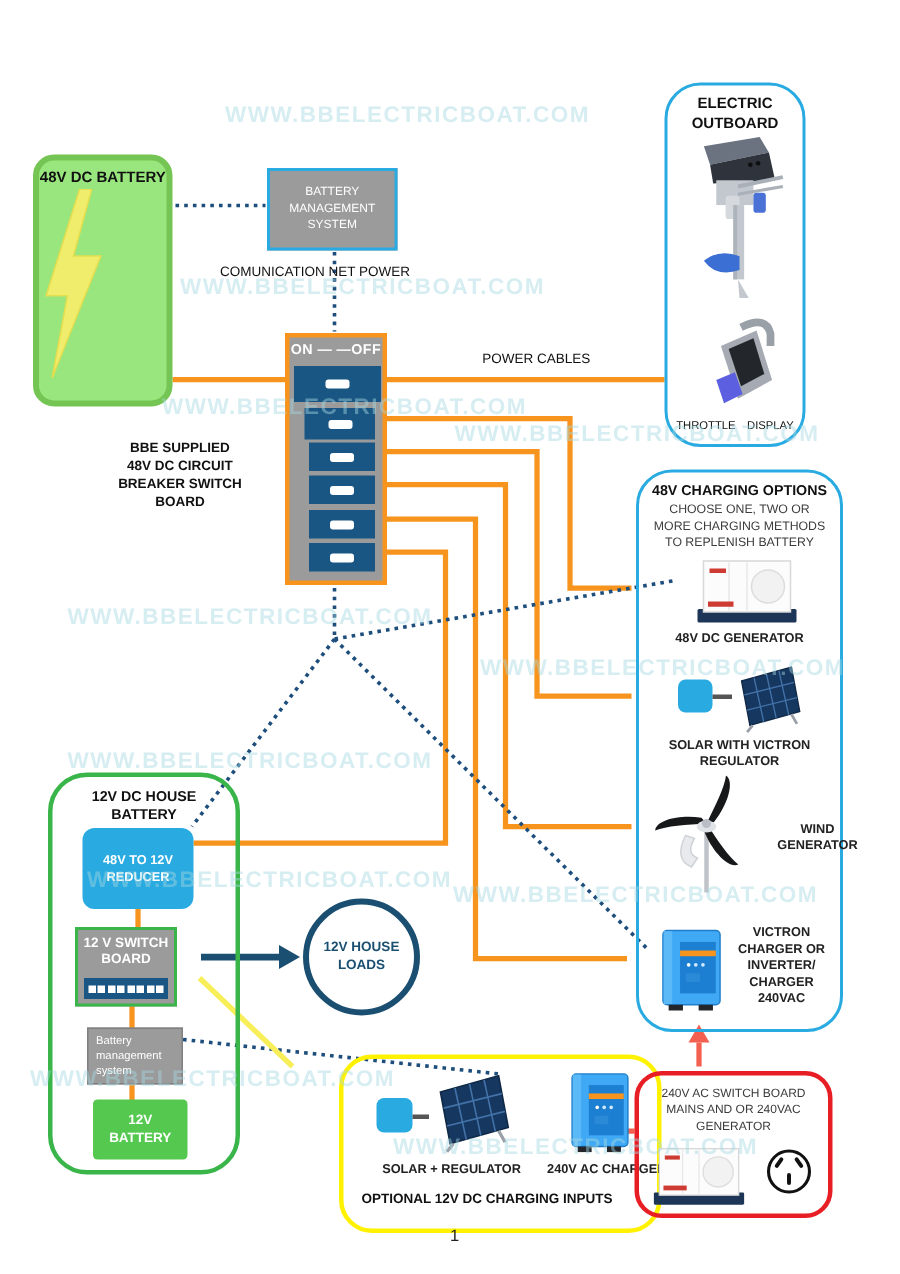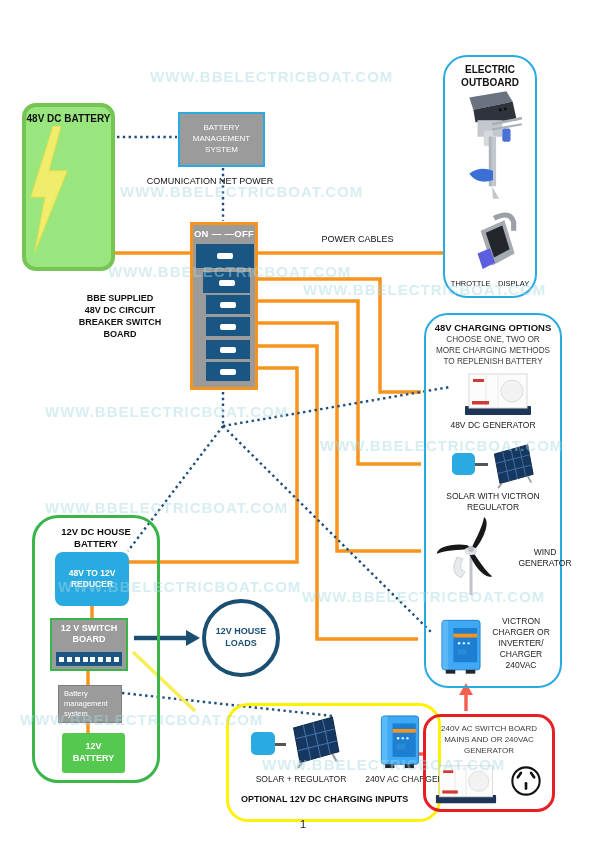--- a/index.html
+++ b/index.html
@@ -14,41 +14,41 @@
       color:rgba(165,215,225,0.45);pointer-events:none;white-space:nowrap;}
   
   .round-box{position:absolute;background:transparent;box-sizing:border-box;}
   .blue-box{border:2.5px solid #29ABE2;border-radius:24px;}
   .green-box{border:3px solid #39B54A;border-radius:26px;}
   .yellow-box{border:3px solid #FFF200;border-radius:22px;margin-left:43px;}
   .red-box{border:3px solid #E81E25;border-radius:18px;}
   
   .t-title{font-weight:bold;font-size:10px;text-align:center;line-height:1.3;}
   .t-sub{font-size:8.2px;text-align:center;line-height:1.35;color:#3c3c3c;}
-  .t-label{font-size:8.5px;text-align:center;line-height:1.3;color:#222;}
+  .t-label{font-size:8.5px;text-align:center;line-height:1.3;color:#222;font-weight:bold;}
   
   .batt48{left:22px;top:103px;width:93px;height:168px;background:#98E67D;
           border:4px solid #74C554;border-radius:14px;box-sizing:border-box;text-align:center;}
   .batt48 .lbl{font-size:10px;font-weight:bold;margin-top:6px;}
   
   .bms48{left:178px;top:112px;width:87px;height:55px;background:#9B9B9B;border:2.5px solid #29ABE2;
          box-sizing:border-box;display:flex;align-items:center;justify-content:center;}
   .bms48 div{font-size:8px;color:#fff;text-align:center;line-height:1.35;}
   
   .board{left:190px;top:222px;width:68px;height:168px;background:#9B9B9B;
          border:3.5px solid #F7941E;box-sizing:border-box;}
   .board .hdr{position:absolute;top:3px;left:0;right:0;text-align:center;color:#fff;
               font-weight:bold;font-size:9.5px;letter-spacing:.3px;}
   .brow{position:absolute;background:#1A5684;display:flex;align-items:center;justify-content:center;}
   .brow .tog{width:16px;height:6px;background:#fff;border-radius:2px;}
   
   .reducer{left:55px;top:552px;width:74px;height:54px;background:#29ABE2;border-radius:8px;
            display:flex;align-items:center;justify-content:center;}
   .reducer div{color:#fff;font-weight:bold;font-size:8.5px;text-align:center;line-height:1.35;}
-  .sw12{left:50px;top:618px;width:78px;height:53px;background:#9B9B9B;border:2.5px solid #39B54A;
+  .sw12{left:50px;top:618px;width:68px;height:53px;background:#9B9B9B;border:2.5px solid #39B54A;
         box-sizing:border-box;}
   .sw12 .lbl{margin-top:3px;color:#fff;font-weight:bold;font-size:9px;text-align:center;line-height:1.25;}
   .sw12 .strip{position:absolute;left:4px;right:4px;bottom:3px;height:14px;background:#1A5684;
                display:flex;align-items:center;justify-content:space-around;padding:0 2px;}
   .sw12 .pin{width:5px;height:5px;background:#fff;}
   .bms12{left:58px;top:685px;width:64px;height:38px;background:#9B9B9B;border:1.5px solid #7f7f7f;
          box-sizing:border-box;display:flex;align-items:center;}
   .bms12 div{color:#fff;font-size:7.5px;line-height:1.3;padding-left:5px;}
   .batt12{left:62px;top:733px;width:63px;height:40px;background:#55C84F;border-radius:3px;
           display:flex;align-items:center;justify-content:center;}

